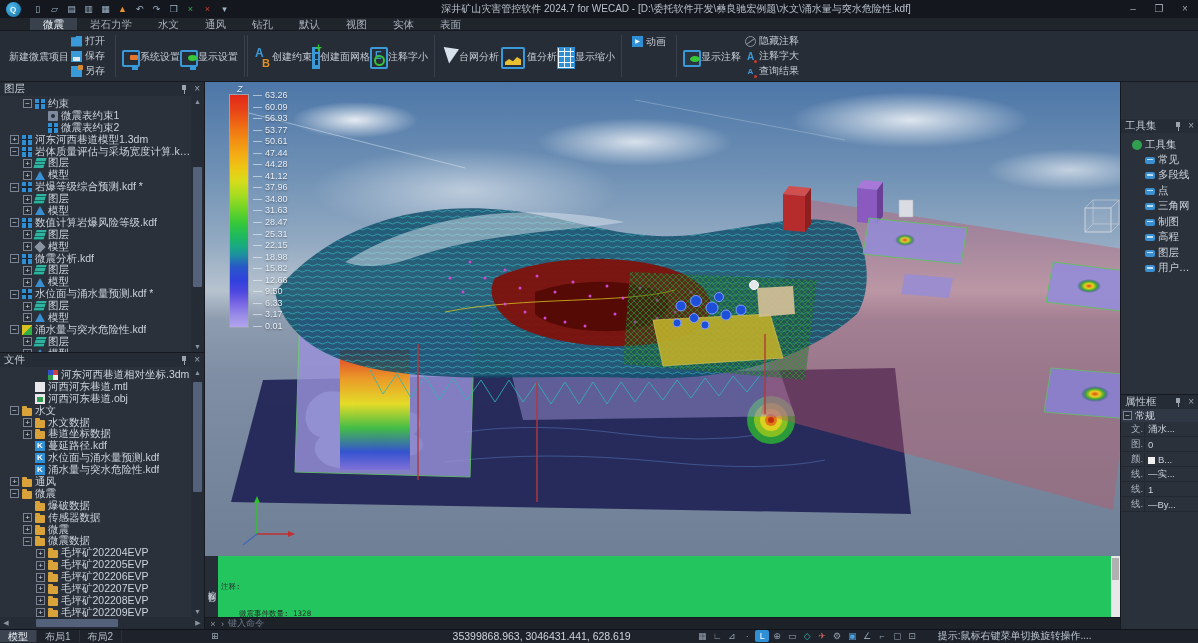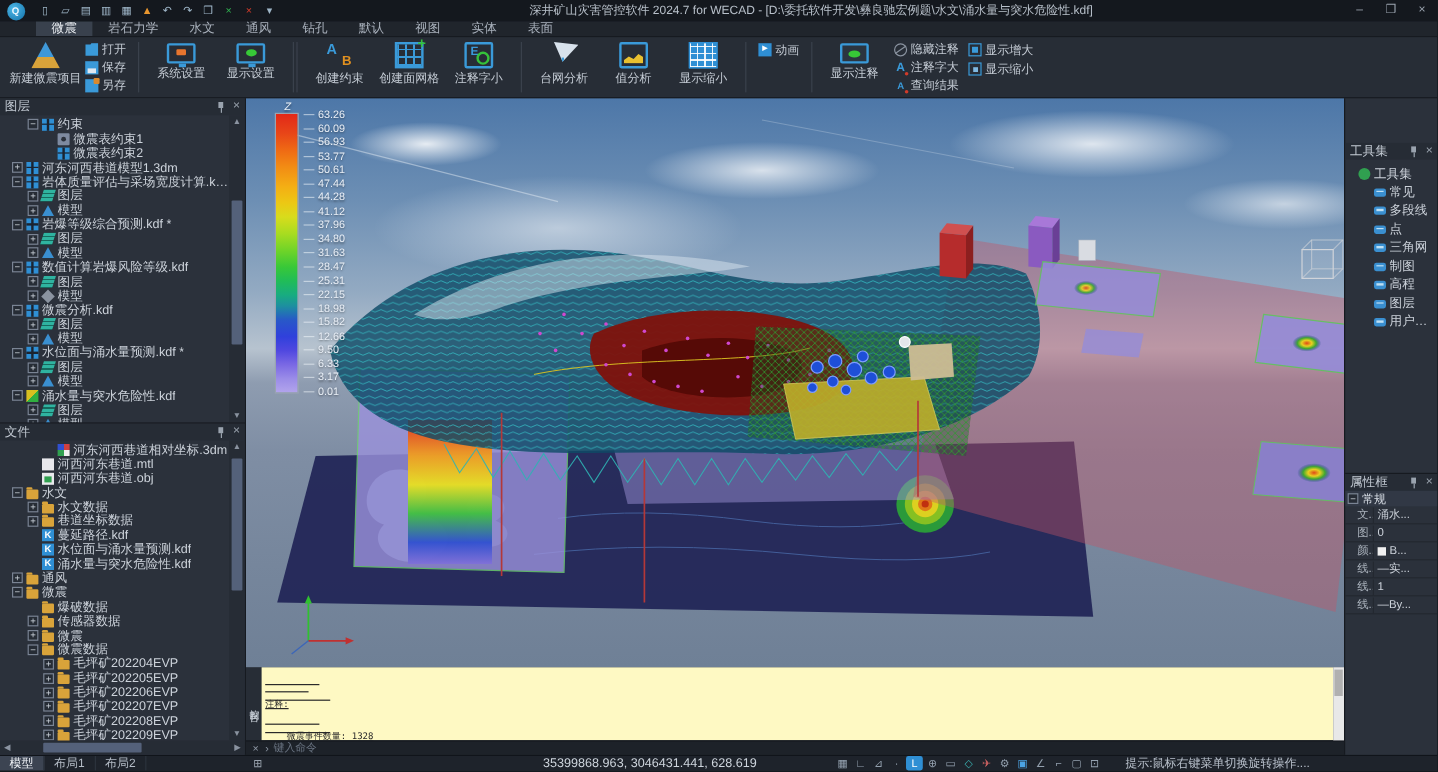--- a/index.html
+++ b/index.html
@@ -21,21 +21,21 @@
 
   
   .menubar{height:13px;background:#20252c;display:flex;align-items:stretch;padding-left:30px;border-bottom:1px solid #161a20;}
   .menu-tab{padding:0 13px;font-size:10.5px;line-height:13px;color:#a9b1bc;}
   .menu-tab.active{background:#39414d;color:#eef2f6;}
 
   
   .ribbon{height:51px;background:#272d36;display:flex;align-items:stretch;border-bottom:1px solid #161a20;padding-left:4px;}
   .rgroup{display:flex;align-items:stretch;padding:0 5px;}
   .rsep{width:1px;background:#3a414c;margin:4px 1px;}
-  .rbig{width:58px;display:flex;flex-direction:column;align-items:center;justify-content:flex-start;}
+  .rbig{width:58px;display:flex;flex-direction:row;align-items:center;justify-content:flex-start;}
   .rbig .rlabel{font-size:10px;color:#c4cbd4;white-space:nowrap;margin-top:1px;}
   .rsmall-col{display:flex;flex-direction:column;justify-content:center;gap:2px;padding:0 4px;}
   .rsmall{display:flex;align-items:center;font-size:10px;color:#c4cbd4;white-space:nowrap;height:13px;}
 
   .ric{width:24px;height:22px;margin:4px auto 0;position:relative;}
   .ric.mountain{background:linear-gradient(180deg,#3f98d8 0 55%,#d9a33a 55%);
      -webkit-clip-path:polygon(50% 0,100% 100%,0 100%);clip-path:polygon(50% 0,100% 100%,0 100%);}
   .ric.monitor{border:2px solid #3a9ad9;border-radius:2px;height:17px;margin-top:5px;}
   .ric.monitor::before{content:"";position:absolute;left:8px;bottom:-5px;width:6px;height:3px;background:#3a9ad9;}
   .ric.monitor.sys::after{content:"";position:absolute;left:6px;top:3px;width:8px;height:5px;background:#e8752e;border-radius:1px;}
@@ -155,22 +155,22 @@
        #d8dc1c 37%,#a8dc20 43%,#70d428 49%,#38c838 55%,#20bc58 60%,#18ac80 65%,#1d8fa0 69%,
        #2858c8 74%,#3040dc 80%,#5048e0 85%,#7a68e4 90%,#9a8ce8 95%,#b2a4ec 100%);}
   .legend-labels{display:flex;flex-direction:column;justify-content:space-between;height:240px;margin:5px 0 0 4px;}
   .legend-label{font-size:9px;color:#e9eff7;text-shadow:0 1px 2px rgba(0,0,0,.45);display:flex;align-items:center;line-height:9px;}
   .legend-label::before{content:"";width:9px;height:1px;background:rgba(240,245,250,.55);margin-right:3px;}
 
   
   .console{height:61px;display:flex;flex:none;background:#272d36;}
   .console-tab{width:13px;flex:none;background:#272d36;color:#cfd6de;font-size:8px;
      writing-mode:vertical-rl;text-orientation:upright;text-align:center;line-height:13px;letter-spacing:1px;}
-  .console-out{flex:1;background:#fef9c3;color:#2a2a2a;font-family:"DejaVu Sans Mono","Liberation Mono",monospace;
-     font-size:7.5px;line-height:6.7px;padding:1px 3px;overflow:hidden;white-space:pre;text-decoration:underline;}
+  .console-out{flex:1;background:#22c55e;color:#2a2a2a;font-family:"DejaVu Sans Mono","Liberation Mono",monospace;
+     font-size:7.5px;line-height:6.7px;padding:1px 3px;overflow:hidden;white-space:pre;}
   .console-scroll{width:9px;flex:none;background:#e8e8e8;position:relative;}
   .console-scroll .thumb{position:absolute;left:1px;top:2px;width:7px;height:22px;background:#b0b0b0;}
   .cmdline{height:12px;flex:none;background:#1d2229;display:flex;align-items:center;font-size:9px;color:#6a7482;border-top:1px solid #161a20;}
   .cmdline .xbtn{width:16px;text-align:center;color:#8a93a0;font-size:9px;}
   .cmdline .prompt-ic{color:#8a93a0;margin-right:4px;}
 
   
   .props-section{display:flex;align-items:center;height:13px;background:#313845;font-size:10px;color:#d4dae2;padding-left:2px;}
   .props-section .exp{margin-right:3px;}
   .prop-row{display:flex;height:15px;align-items:center;font-size:9.5px;border-bottom:1px solid #232830;}
@@ -338,30 +338,20 @@
             <span class="sic hide"></span>
             <span>隐藏注释</span>
           </div>
         <div class="rsmall">
             <span class="sic fontA">A</span>
             <span>注释字大</span>
           </div>
         <div class="rsmall">
             <span class="sic fontA small">A</span>
             <span>查询结果</span>
-          </div>
-      </div>
-      <div class="rsmall-col" style="justify-content:flex-start;padding-top:4px;gap:3px;">
-        <div class="rsmall">
-            <span class="sic zoomsq"></span>
-            <span>显示增大</span>
-          </div>
-        <div class="rsmall">
-            <span class="sic zoomsq out"></span>
-            <span>显示缩小</span>
           </div>
       </div>
     </div>
   </div>
 
   <div class="main">
 
     <div class="leftcol">
       <div class="panel" style="height:271px;">
         <div class="panel-title">

